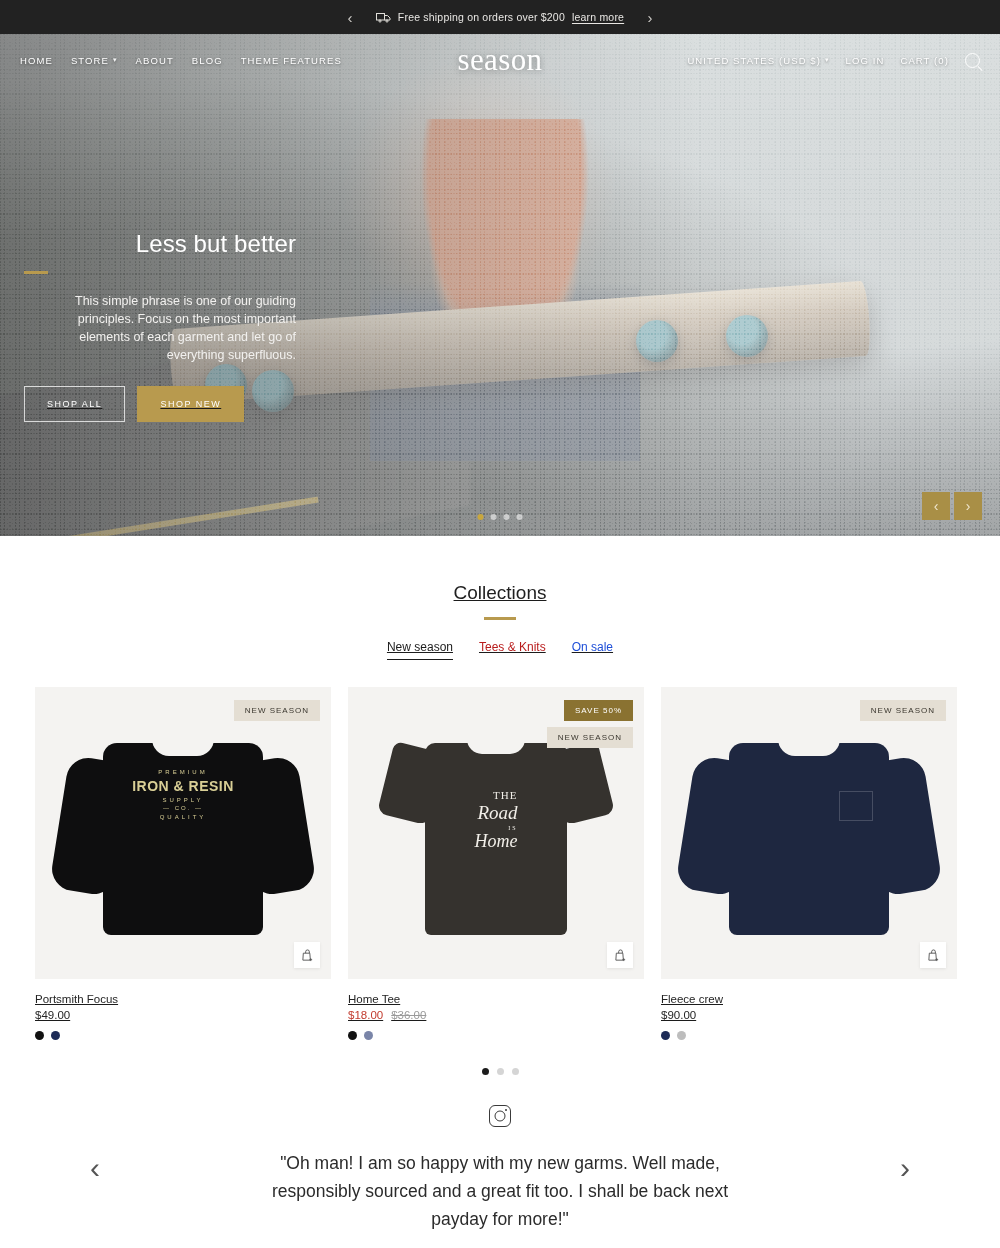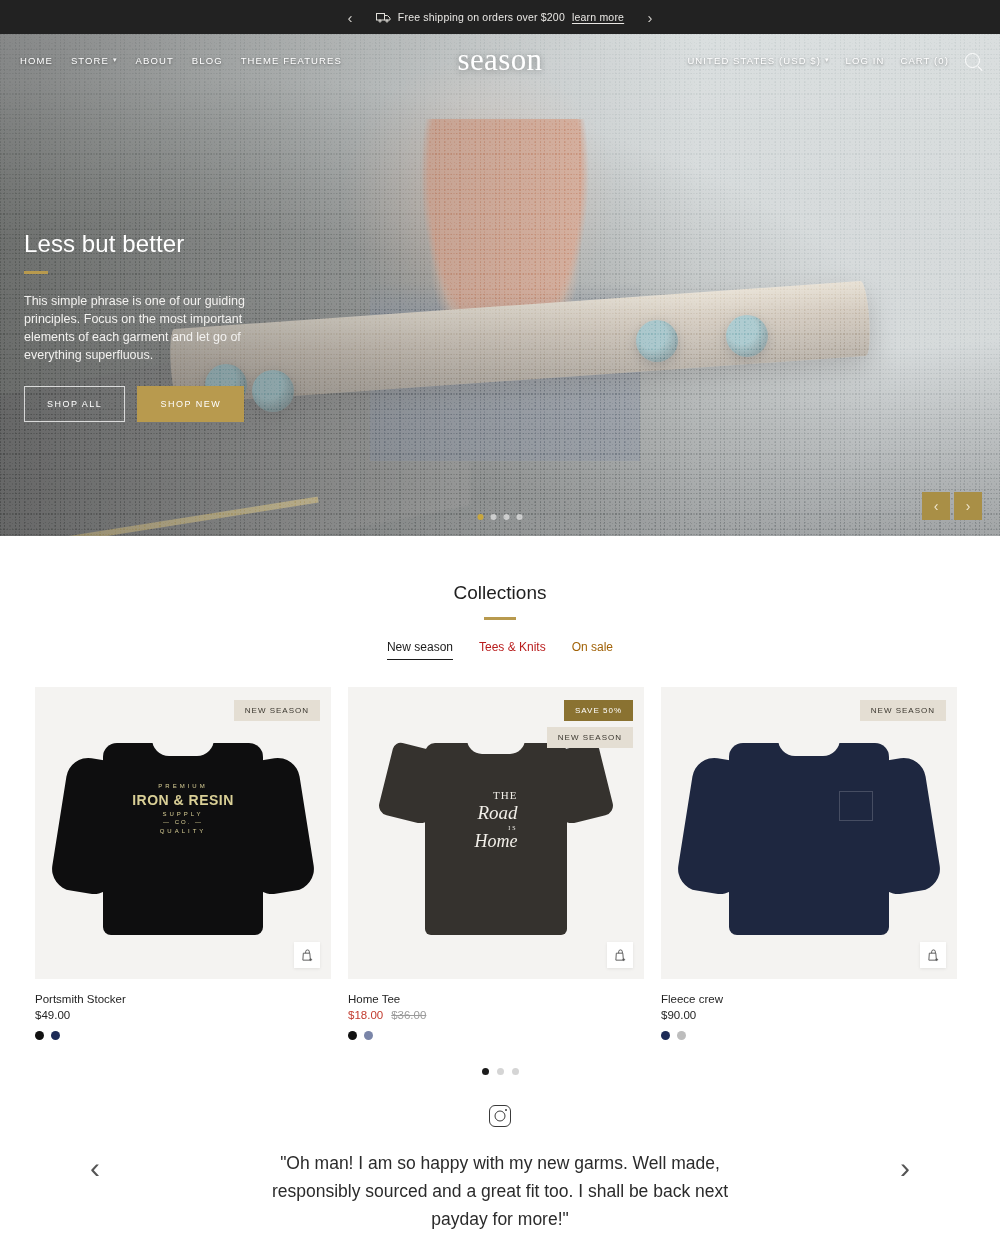--- a/index.html
+++ b/index.html
@@ -102,70 +102,70 @@
   .logo {
     position: absolute; left: 50%; top: 50%; transform: translate(-50%,-50%);
     font-family: "Liberation Serif", serif; font-size: 31px; color: #fff;
     letter-spacing: .4px; text-shadow: 0 1px 6px rgba(0,0,0,.35); cursor: pointer;
   }
   .nav-right { display: flex; align-items: center; gap: 16px; margin-left: auto; }
   .search-ico { width: 15px; height: 15px; border: 1.3px solid #fff; border-radius: 50%; position: relative; cursor: pointer; opacity: .95; }
   .search-ico::after { content: ""; position: absolute; right: -4px; bottom: -3px; width: 6px; height: 1.3px; background: #fff; transform: rotate(45deg); }
 
   
-  .hero-content { position: absolute; left: 24px; top: 196px; z-index: 10; }
+  .hero-content { position: absolute; left: 24px; top: 196px; z-index: 10; text-align: right; }
   .hero-title { font-size: 24px; font-weight: 400; color: #fff; letter-spacing: .1px; }
   .hero-rule { width: 24px; height: 3px; background: #b89a4e; margin: 13px 0 18px; }
   .hero-desc { font-size: 12.5px; line-height: 18px; color: #f2f1ef; max-width: 272px; }
-  .hero-btns { display: flex; gap: 12px; margin-top: 22px; }
+  .hero-btns { display: flex; gap: 12px; margin-top: 22px; text-decoration: underline; }
   .btn {
     font-size: 9px; letter-spacing: 1.5px; text-transform: uppercase; color: #fff;
     padding: 12px 22px; cursor: pointer; display: inline-flex; align-items: center; justify-content: center;
   }
   .btn-outline { border: 1px solid rgba(255,255,255,.75); background: transparent; }
   .btn-gold { background: #b89a4e; border: 1px solid #b89a4e; }
 
   .hero-dots { position: absolute; left: 50%; transform: translateX(-50%); bottom: 16px; display: flex; gap: 7px; z-index: 10; }
   .hero-dots i { width: 6px; height: 6px; border-radius: 50%; background: rgba(255,255,255,.55); display: block; cursor: pointer; }
   .hero-dots i.on { background: #c9a73d; }
   .hero-arrows { position: absolute; right: 18px; bottom: 16px; display: flex; gap: 4px; z-index: 10; }
   .hero-arrows b {
     width: 28px; height: 28px; background: #a98f46; color: #f0e7cf; font-weight: 400;
     display: flex; align-items: center; justify-content: center; font-size: 14px; cursor: pointer;
   }
 
   
-  .collections { padding-top: 46px; }
+  .collections { padding-top: 46px; text-decoration: underline; }
   .sec-title { text-align: center; font-size: 19px; font-weight: 400; color: #1f1f1f; }
   .sec-rule { width: 32px; height: 3px; background: #b89a4e; margin: 13px auto 0; }
   .tabs { display: flex; justify-content: center; gap: 26px; margin-top: 20px; }
   .tab { font-size: 12px; color: #b91c1c; cursor: pointer; padding-bottom: 5px; }
   .tab.active { color: #1c1c1c; border-bottom: 1.5px solid #1c1c1c; }
-  .tab.sale { color: #a16207; }
+  .tab.sale { color: #1d4ed8; }
 
   .grid { display: flex; gap: 17px; padding: 27px 35px 0; }
   .card { width: 296px; position: relative; }
   .card-img { position: relative; height: 292px; background: #f4f3f1; overflow: hidden; }
   .badges { position: absolute; top: 13px; right: 11px; display: flex; flex-direction: column; gap: 6px; align-items: flex-end; z-index: 3; }
   .badge { font-size: 8px; letter-spacing: 1px; padding: 6px 11px; text-transform: uppercase; }
   .badge.season { background: #e4ded3; color: #3a362e; }
   .badge.save { background: #8a7231; color: #fff; }
   .quick-add {
     position: absolute; right: 11px; bottom: 11px; width: 26px; height: 26px; background: #fff;
     display: flex; align-items: center; justify-content: center; cursor: pointer; z-index: 3;
     box-shadow: 0 1px 3px rgba(0,0,0,.08);
   }
   .garment { position: absolute; left: 50%; top: 50%; transform: translate(-50%,-50%); }
   .sweat { width: 252px; height: 208px; position: relative; }
   .sweat .body { position: absolute; left: 46px; top: 14px; width: 160px; height: 192px; background: #0e0e0f; border-radius: 14px 14px 8px 8px; }
   .sweat .sl-l { position: absolute; left: 2px; top: 30px; width: 64px; height: 134px; background: #0e0e0f; border-radius: 22px; transform: rotate(9deg); }
   .sweat .sl-r { position: absolute; right: 2px; top: 30px; width: 64px; height: 134px; background: #0e0e0f; border-radius: 22px; transform: rotate(-9deg); }
   .sweat .neck { position: absolute; left: 50%; top: 10px; transform: translateX(-50%); width: 62px; height: 17px; background: #f4f3f1; border-radius: 0 0 32px 32px; }
   .sweat.navy .body, .sweat.navy .sl-l, .sweat.navy .sl-r { background: #1e2740; }
-  .sweat .print { position: absolute; left: 50%; top: 54px; transform: translateX(-50%); text-align: center; color: #d9cf96; font-family: "Liberation Sans", sans-serif; }
+  .sweat .print { position: absolute; left: 50%; top: 40px; transform: translateX(-50%); text-align: center; color: #d9cf96; font-family: "Liberation Sans", sans-serif; }
   .sweat .print .p1 { font-size: 6px; letter-spacing: 3px; }
   .sweat .print .p2 { font-size: 14px; font-weight: bold; letter-spacing: .5px; margin: 3px 0; }
   .sweat .print .p3 { font-size: 6px; letter-spacing: 3px; }
   .sweat .print .p4 { font-size: 6px; letter-spacing: 2px; margin-top: 2px; }
   .sweat .print .p5 { font-size: 6px; letter-spacing: 3px; margin-top: 3px; }
   .sweat .pocket { position: absolute; right: 62px; top: 62px; width: 34px; height: 30px; border: 1px solid rgba(255,255,255,.18); }
   .tee { width: 230px; height: 204px; position: relative; }
   .tee .body { position: absolute; left: 44px; top: 12px; width: 142px; height: 192px; background: #35322e; border-radius: 10px 10px 6px 6px; }
   .tee .sl-l { position: absolute; left: 4px; top: 16px; width: 58px; height: 74px; background: #35322e; border-radius: 8px 4px 18px 10px; transform: rotate(14deg); }
   .tee .sl-r { position: absolute; right: 4px; top: 16px; width: 58px; height: 74px; background: #35322e; border-radius: 4px 8px 10px 18px; transform: rotate(-14deg); }
@@ -319,21 +319,21 @@
         </div>
         <div class="quick-add">
           <svg width="13" height="13" viewBox="0 0 14 14" fill="none" stroke="#555" stroke-width="1">
             <path d="M2.5 4.5h7l.6 7.5H2z"></path>
               <path d="M5 4.5V3a2 2 0 014 0v1.5"></path>
               <path d="M10.5 10v3M9 11.5h3"></path>
           </svg>
         </div>
       </div>
       <div class="card-info">
-        <div class="p-name">Portsmith Stocker</div>
+        <div class="p-name">Portsmith Focus</div>
         <div class="p-price-row">
           <span class="p-price">$49.00</span>
         </div>
         <div class="swatches">
           <i style="background:#111111"></i>
           <i style="background:#1d2b57"></i>
         </div>
       </div>
     </div>
 

